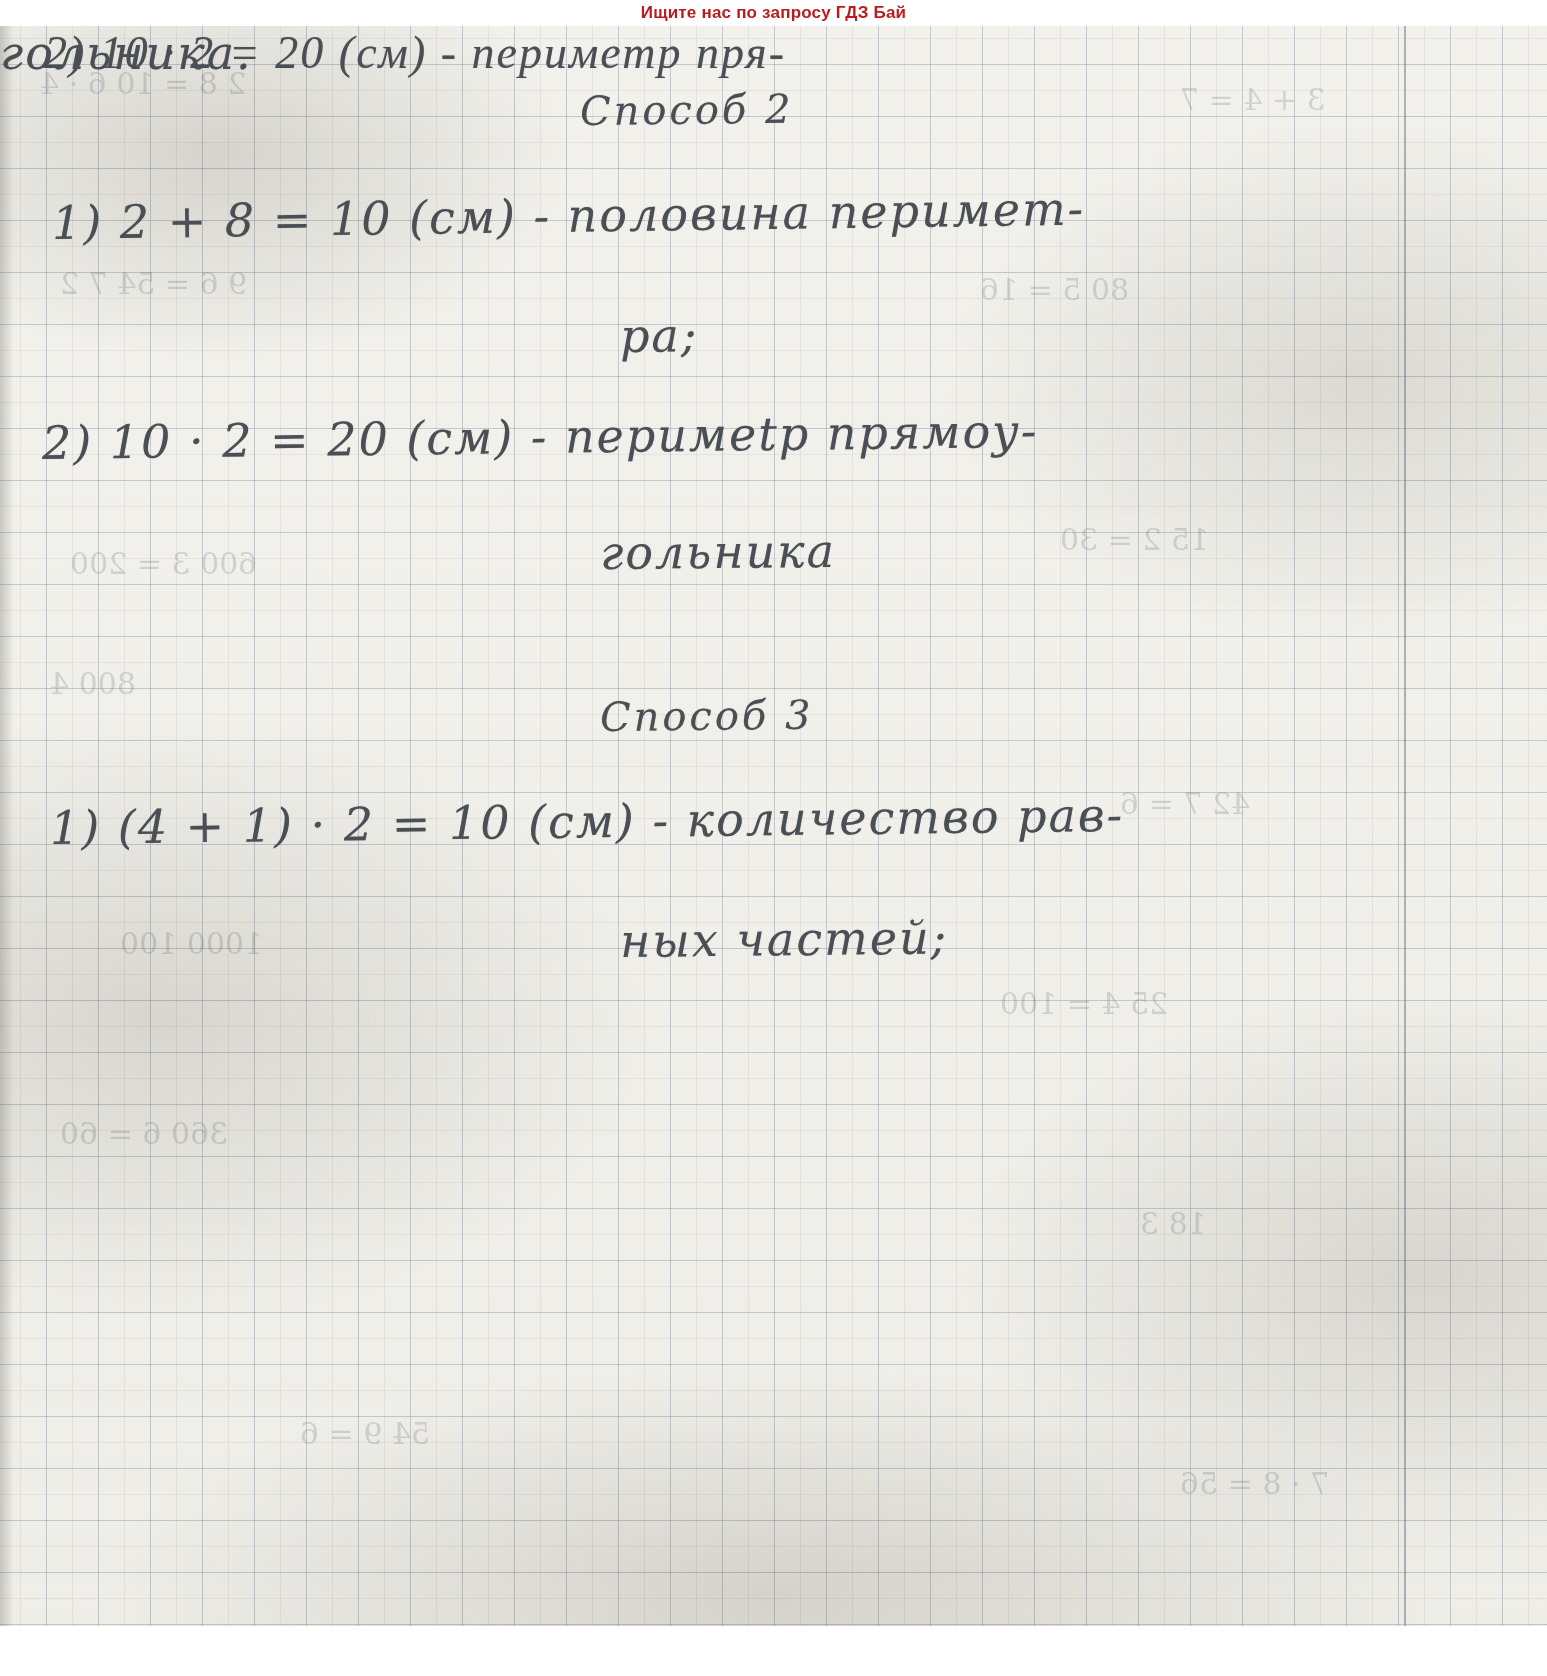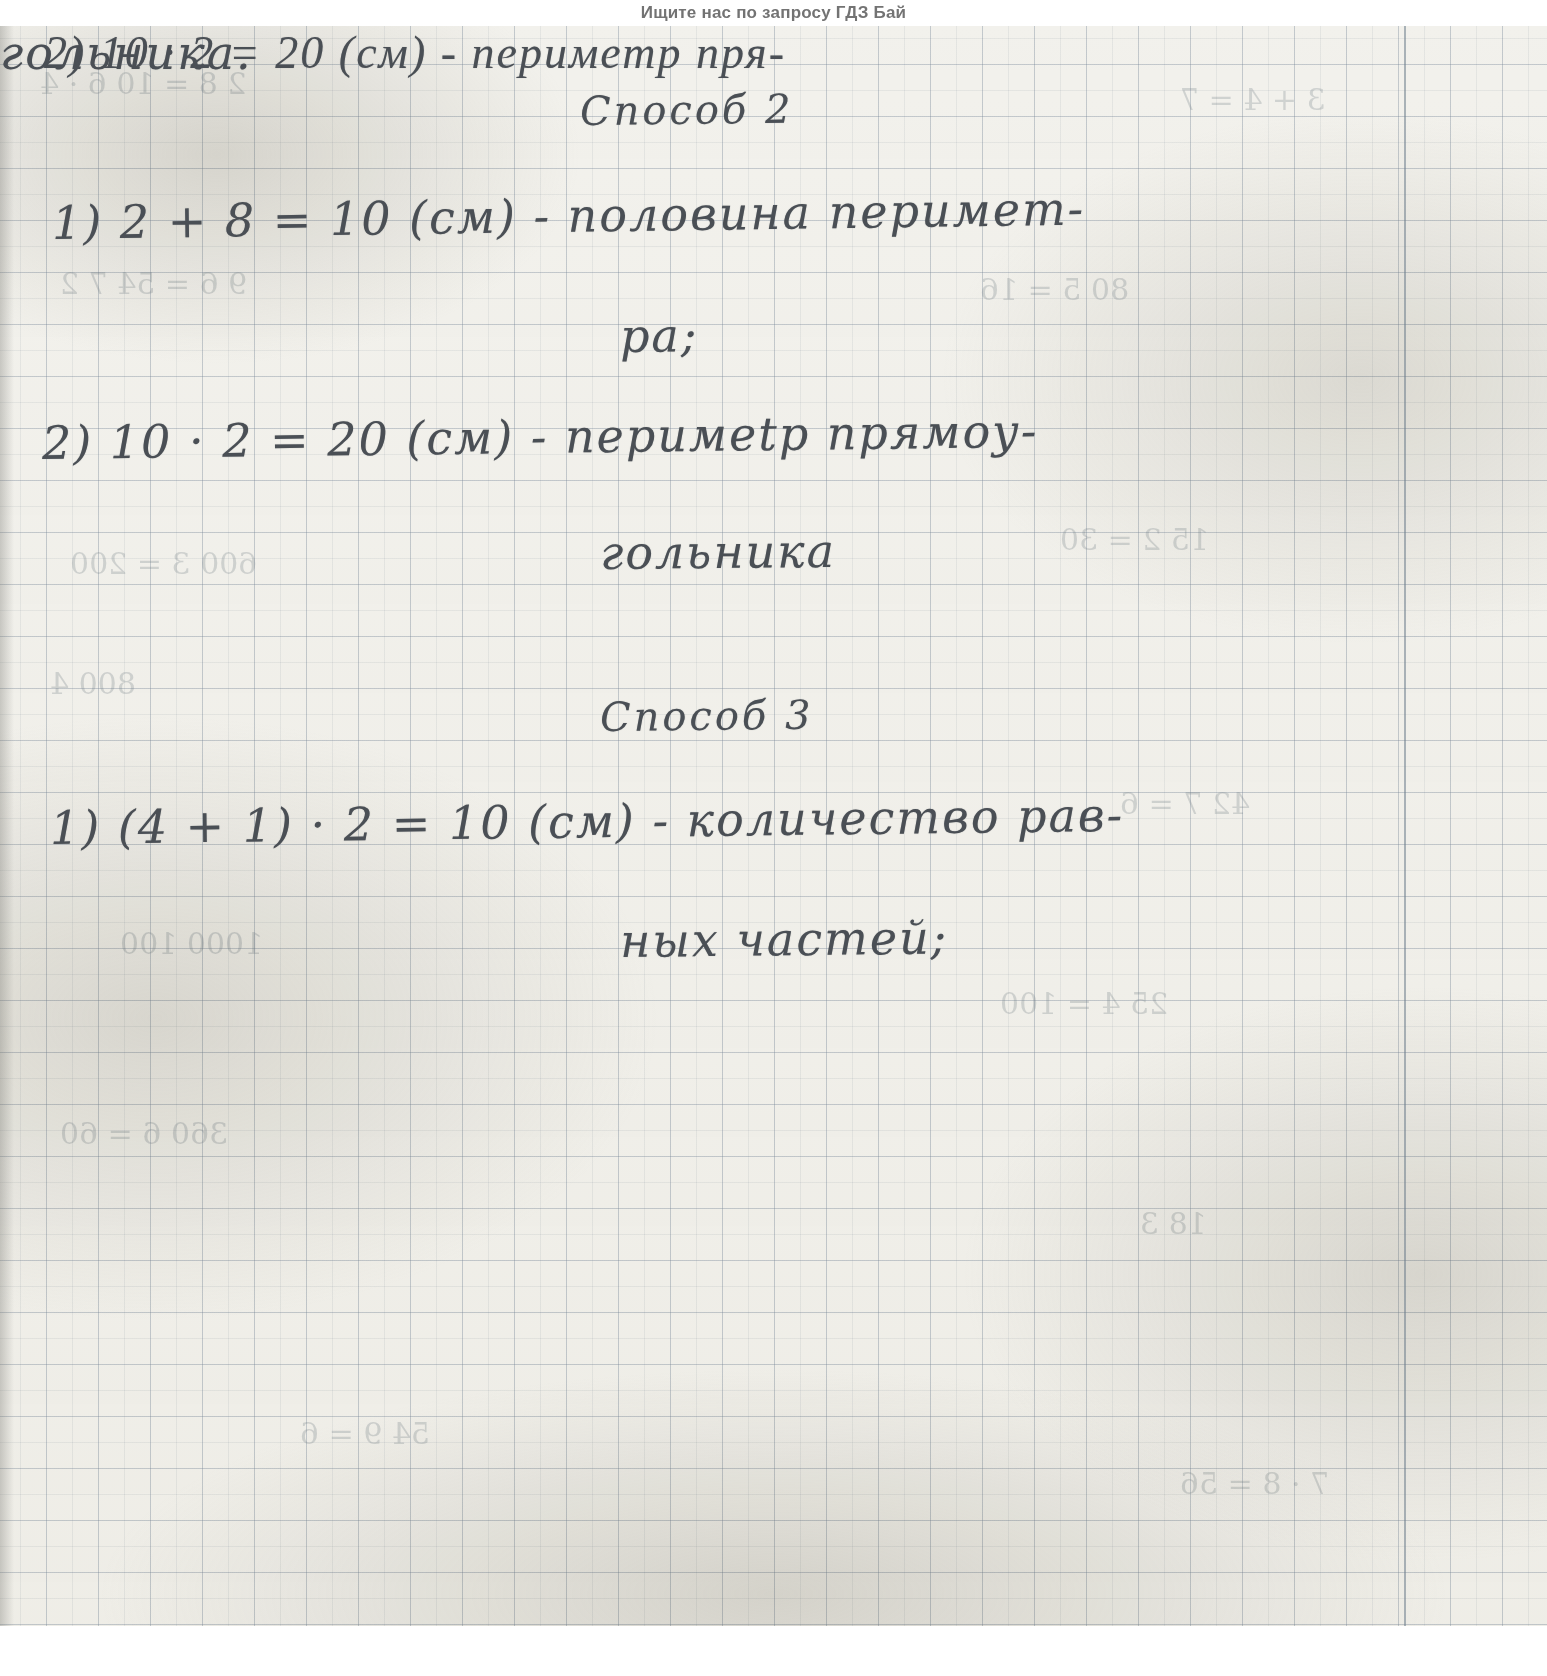--- a/index.html
+++ b/index.html
@@ -21,21 +21,21 @@
     top: 0; left: 0;
     width: 1547px;
     height: 26px;
     display: flex;
     align-items: center;
     justify-content: center;
     background: #ffffff;
     z-index: 40;
   }
   .top-banner .txt {
-    color: #737373;
+    color: #b91c1c;
     font-size: 17px;
     font-weight: bold;
     letter-spacing: 0.2px;
   }
 
   
   .page {
     position: absolute;
     top: 26px; left: 0;
     width: 1547px;

